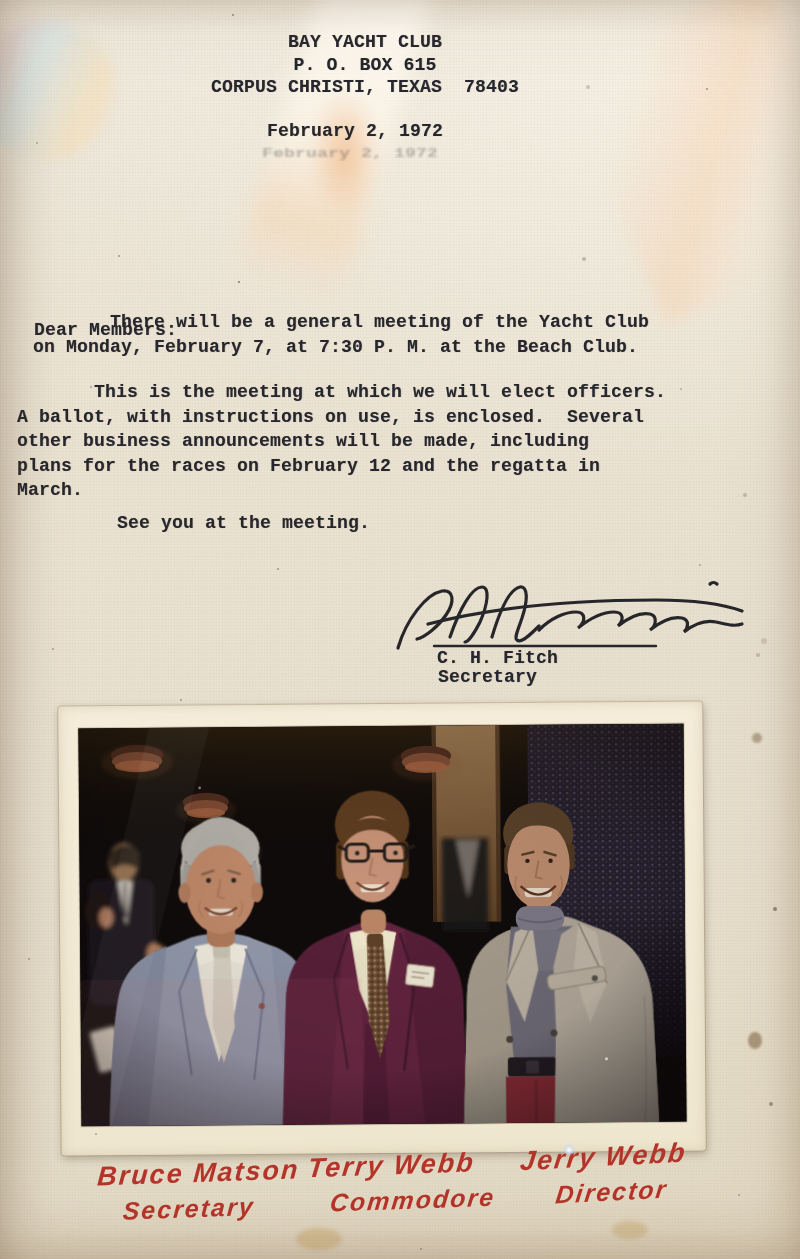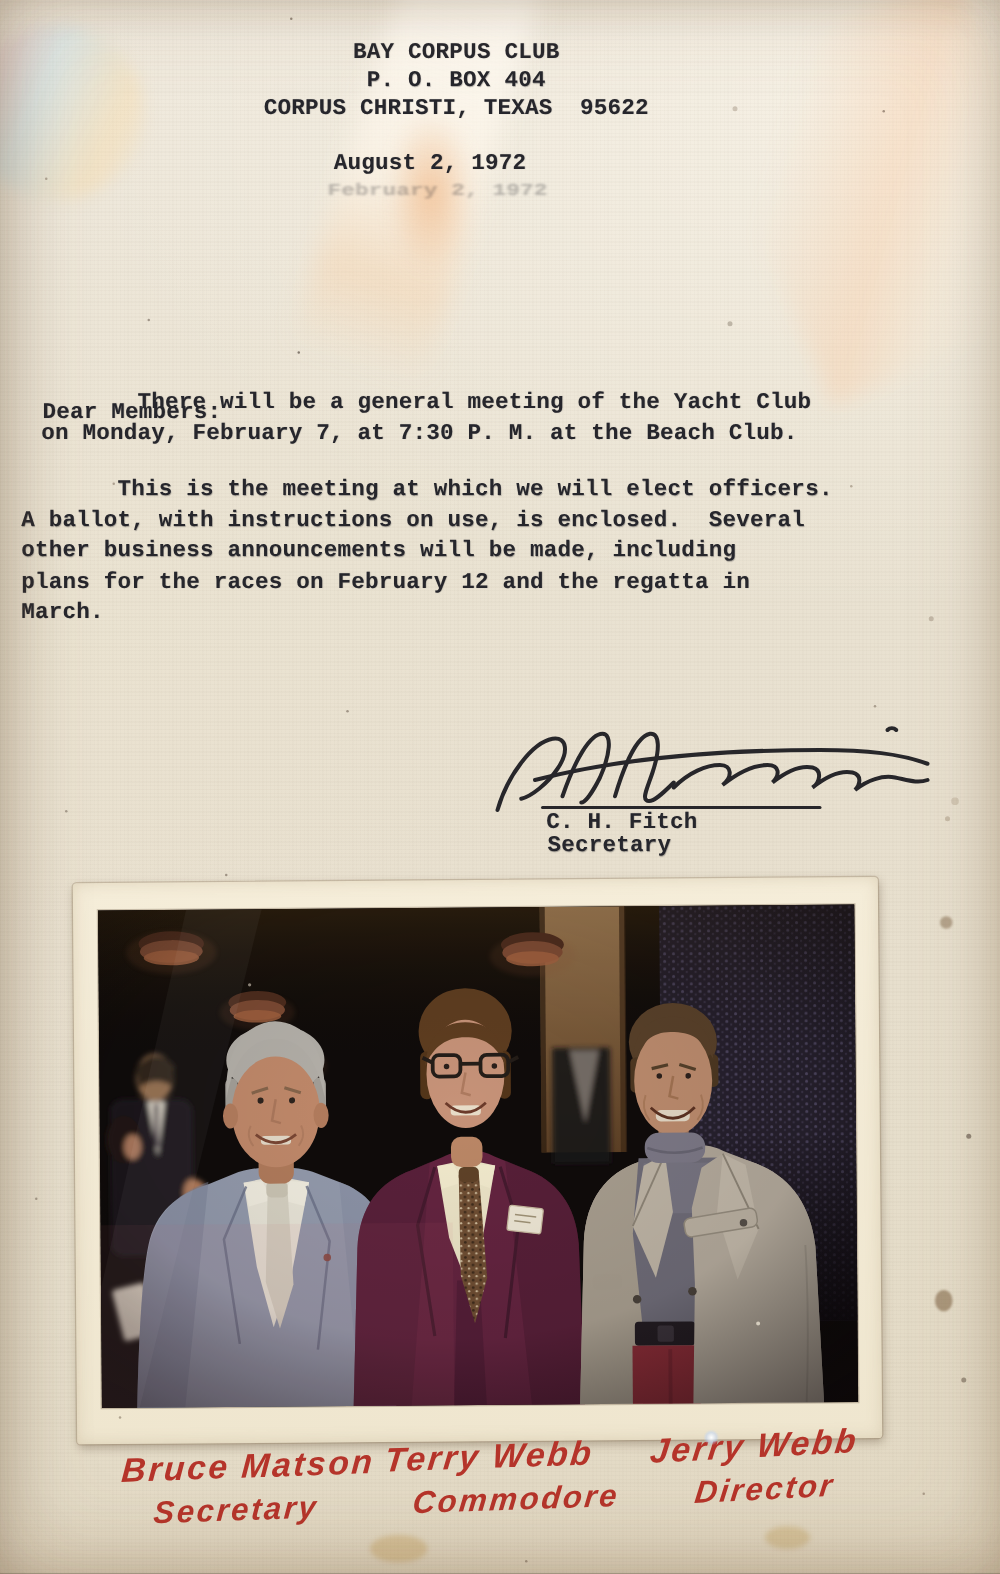--- a/index.html
+++ b/index.html
@@ -98,35 +98,36 @@
 
 <div class="page">
 
   <div class="grain"></div>
   <div class="flare flare-main"></div>
   <div class="flare flare-warm"></div>
   <div class="flare flare-left"></div>
   <div class="flare flare-right"></div>
 
   <div class="letterhead">
-    <span class="typed">BAY CORPUS CLUB</span>
-    <span class="typed">P. O. BOX 404</span>
-    <span class="typed">CORPUS CHRISTI, TEXAS  95622</span>
-  </div>
-  <div class="typed date-line">August 2, 1972</div>
+    <span class="typed">BAY YACHT CLUB</span>
+    <span class="typed">P. O. BOX 615</span>
+    <span class="typed">CORPUS CHRISTI, TEXAS  78403</span>
+  </div>
+  <div class="typed date-line">February 2, 1972</div>
   <div class="typed date-ghost">February 2, 1972</div>
 
   <div class="typed salutation">Dear Members:</div>
   <div class="typed para-1">       There will be a general meeting of the Yacht Club
 on Monday, February 7, at 7:30 P. M. at the Beach Club.</div>
   <div class="typed para-2">       This is the meeting at which we will elect officers.
 A ballot, with instructions on use, is enclosed.  Several
 other business announcements will be made, including
 plans for the races on February 12 and the regatta in
 March.</div>
+  <div class="typed para-3">       See you at the meeting.</div>
 
   <svg class="sig-svg" viewBox="0 0 368 100">
     <g fill="none" stroke="#17171d" stroke-width="3.2" stroke-linecap="round" opacity="0.92">
       <path d="M10,74 C18,46 38,20 54,17 C66,15 67,28 58,41 C50,53 37,63 29,65"></path>
       <path d="M62,63 C72,34 84,13 94,13 C102,13 100,30 92,48 C86,60 80,68 77,68"></path>
       <path d="M104,63 C112,36 122,15 132,13 C140,12 140,26 134,44 C130,56 126,64 129,66 C133,70 143,60 151,52"></path>
       <path d="M40,50 C110,32 190,26 268,26 C306,26 332,29 354,37"></path>
       <path d="M151,56 C163,44 177,38 188,38 C198,38 198,48 190,54 C200,46 214,38 226,38 C236,38 236,46 230,52 C240,44 252,38 262,40 C270,42 268,52 262,56 C272,48 284,42 294,44 C302,46 300,54 296,58 C306,50 318,46 328,48 C338,50 346,53 354,50"></path>
       <path d="M322,10 C324,8 327,8 329,10"></path>
       <path d="M46,72 L268,72" stroke-width="2.4"></path>

